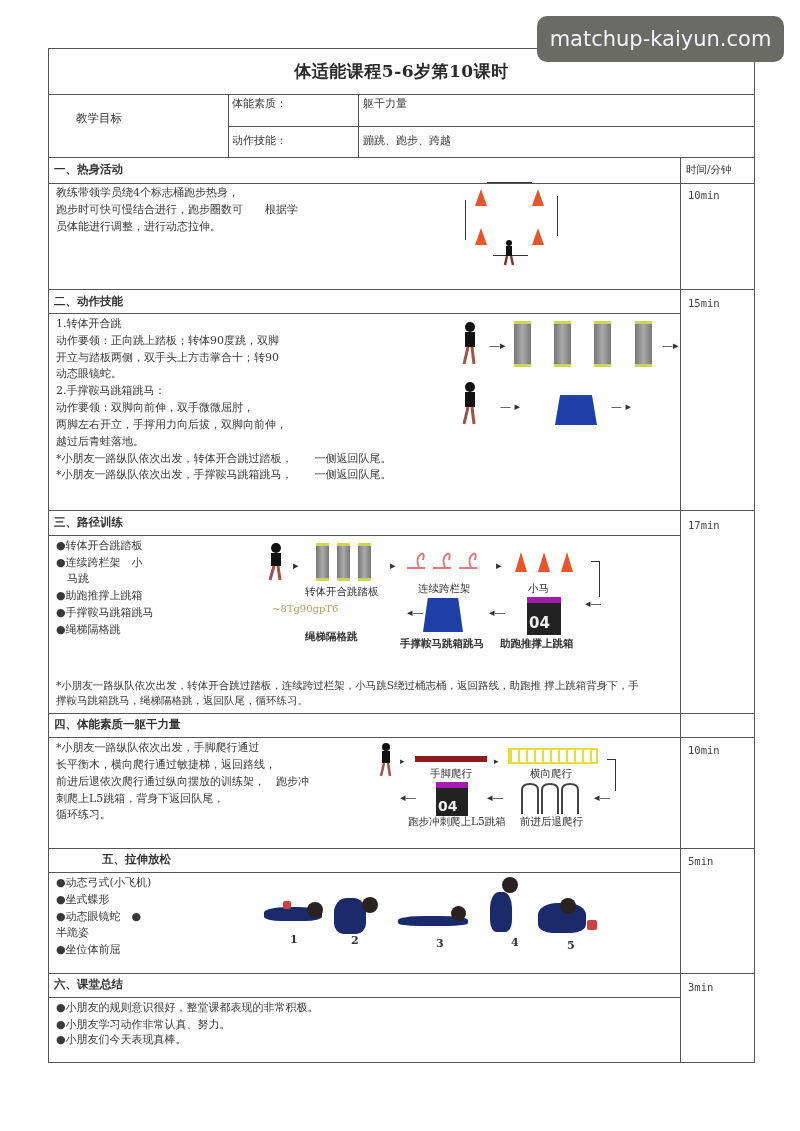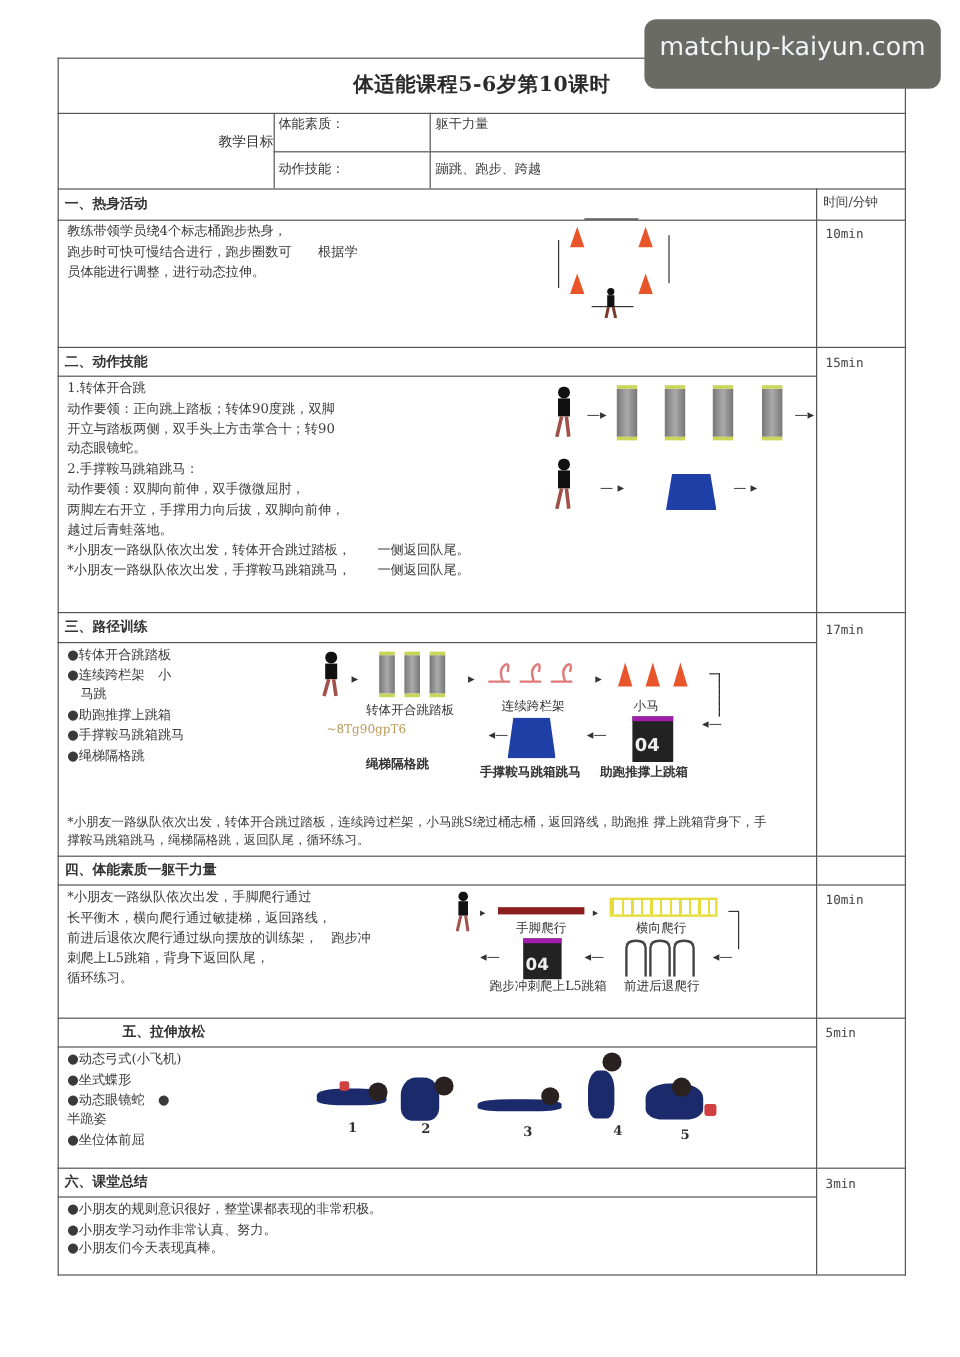--- a/index.html
+++ b/index.html
@@ -6,31 +6,31 @@
   html, body { width: 800px; height: 1131px; background: #ffffff; overflow: hidden; }
   body { position: relative; font-family: "DejaVu Serif", "Liberation Serif", serif; color: #333; }
   .abs { position: absolute; }
   .line-h { position: absolute; height: 1px; background: #555; }
   .line-v { position: absolute; width: 1px; background: #555; }
   .txt { position: absolute; font-size: 11px; line-height: 16px; color: #3a3a3a; white-space: nowrap; }
   .hdr { font-size: 11.5px; font-weight: bold; color: #333; }
   .title { font-size: 17px; font-weight: bold; color: #2a2a2a; letter-spacing: 0.5px; }
   .mono { font-family: "DejaVu Sans Mono", "Liberation Mono", monospace; font-size: 10.5px; color: #444; }
   .watermark {
-    position: absolute; left: 537px; top: 16px; width: 247px; height: 58px;
+    position: absolute; left: 537px; top: 16px; width: 247px; height: 46px;
     background: #6b6b66; border-radius: 10px; color: #f2f4f7;
     font-family: "DejaVu Sans", "Liberation Sans", sans-serif; font-size: 21px;
     line-height: 46px; text-align: center;
   }
   .cone { position: absolute; width: 0; height: 0; border-left: 6px solid transparent; border-right: 6px solid transparent; border-bottom: 17px solid #e8552a; }
   .arrow { position: absolute; font-family: "DejaVu Sans", sans-serif; font-size: 11px; color: #333; line-height: 12px; }
   .runner { position: absolute; width: 14px; height: 34px; }
   .board { position: absolute; width: 17px; height: 46px; background: linear-gradient(90deg,#777,#aaa,#777); border-top: 3px solid #c9d65a; border-bottom: 3px solid #c9d65a; }
   .vault { position: absolute; background: #1e3fa6; clip-path: polygon(12% 0, 88% 0, 100% 100%, 0 100%); }
-  .box04 { position: absolute; background: #222; border-top: 4px solid #a21caf; color: #eee; font-family: "DejaVu Sans", sans-serif; font-weight: bold; }
+  .box04 { position: absolute; background: #222; border-top: 6px solid #a21caf; color: #eee; font-family: "DejaVu Sans", sans-serif; font-weight: bold; }
   .figure-label { position: absolute; font-size: 10.5px; color: #333; white-space: nowrap; }
   .stretch { position: absolute; background: #1b2a6b; border-radius: 40% 40% 30% 30%; }
   .head { position: absolute; background: #2a2220; border-radius: 50%; }
   .num { position: absolute; font-size: 11px; color: #333; font-weight: bold; }
 </style>
 </head>
 <body>
 
 <div>
 
@@ -61,21 +61,21 @@
   <div class="line-h" style="left:48px;top:848px;width:707px;"></div>
 
   <div class="line-h" style="left:48px;top:872px;width:632px;"></div>
   <div class="line-h" style="left:48px;top:973px;width:707px;"></div>
 
   <div class="line-h" style="left:48px;top:997px;width:632px;"></div>
 </div>
 
 <div class="txt title" style="left:48px;top:60px;width:707px;text-align:center;line-height:22px;">体适能课程5-6岁第10课时</div>
 
-<div class="txt hdr" style="left:48px;top:110px;width:180px;text-align:right;font-weight:normal;">教学目标</div>
+<div class="txt hdr" style="left:48px;top:110px;width:180px;text-align:left;font-weight:normal;padding-left:28px;">教学目标</div>
 <div class="txt" style="left:232px;top:96px;">体能素质：</div>
 <div class="txt" style="left:363px;top:96px;">躯干力量</div>
 <div class="txt" style="left:232px;top:133px;">动作技能：</div>
 <div class="txt" style="left:363px;top:133px;">蹦跳、跑步、跨越</div>
 
 <div class="txt hdr" style="left:54px;top:161px;">一、热身活动</div>
 <div class="txt" style="left:686px;top:161px;font-size:10.5px;">时间/分钟</div>
 <div class="txt mono" style="left:688px;top:187px;">10min</div>
 <div class="txt" style="left:56px;top:185px;">教练带领学员绕4个标志桶跑步热身，</div>
 <div class="txt" style="left:56px;top:202px;">跑步时可快可慢结合进行，跑步圈数可　　根据学</div>

